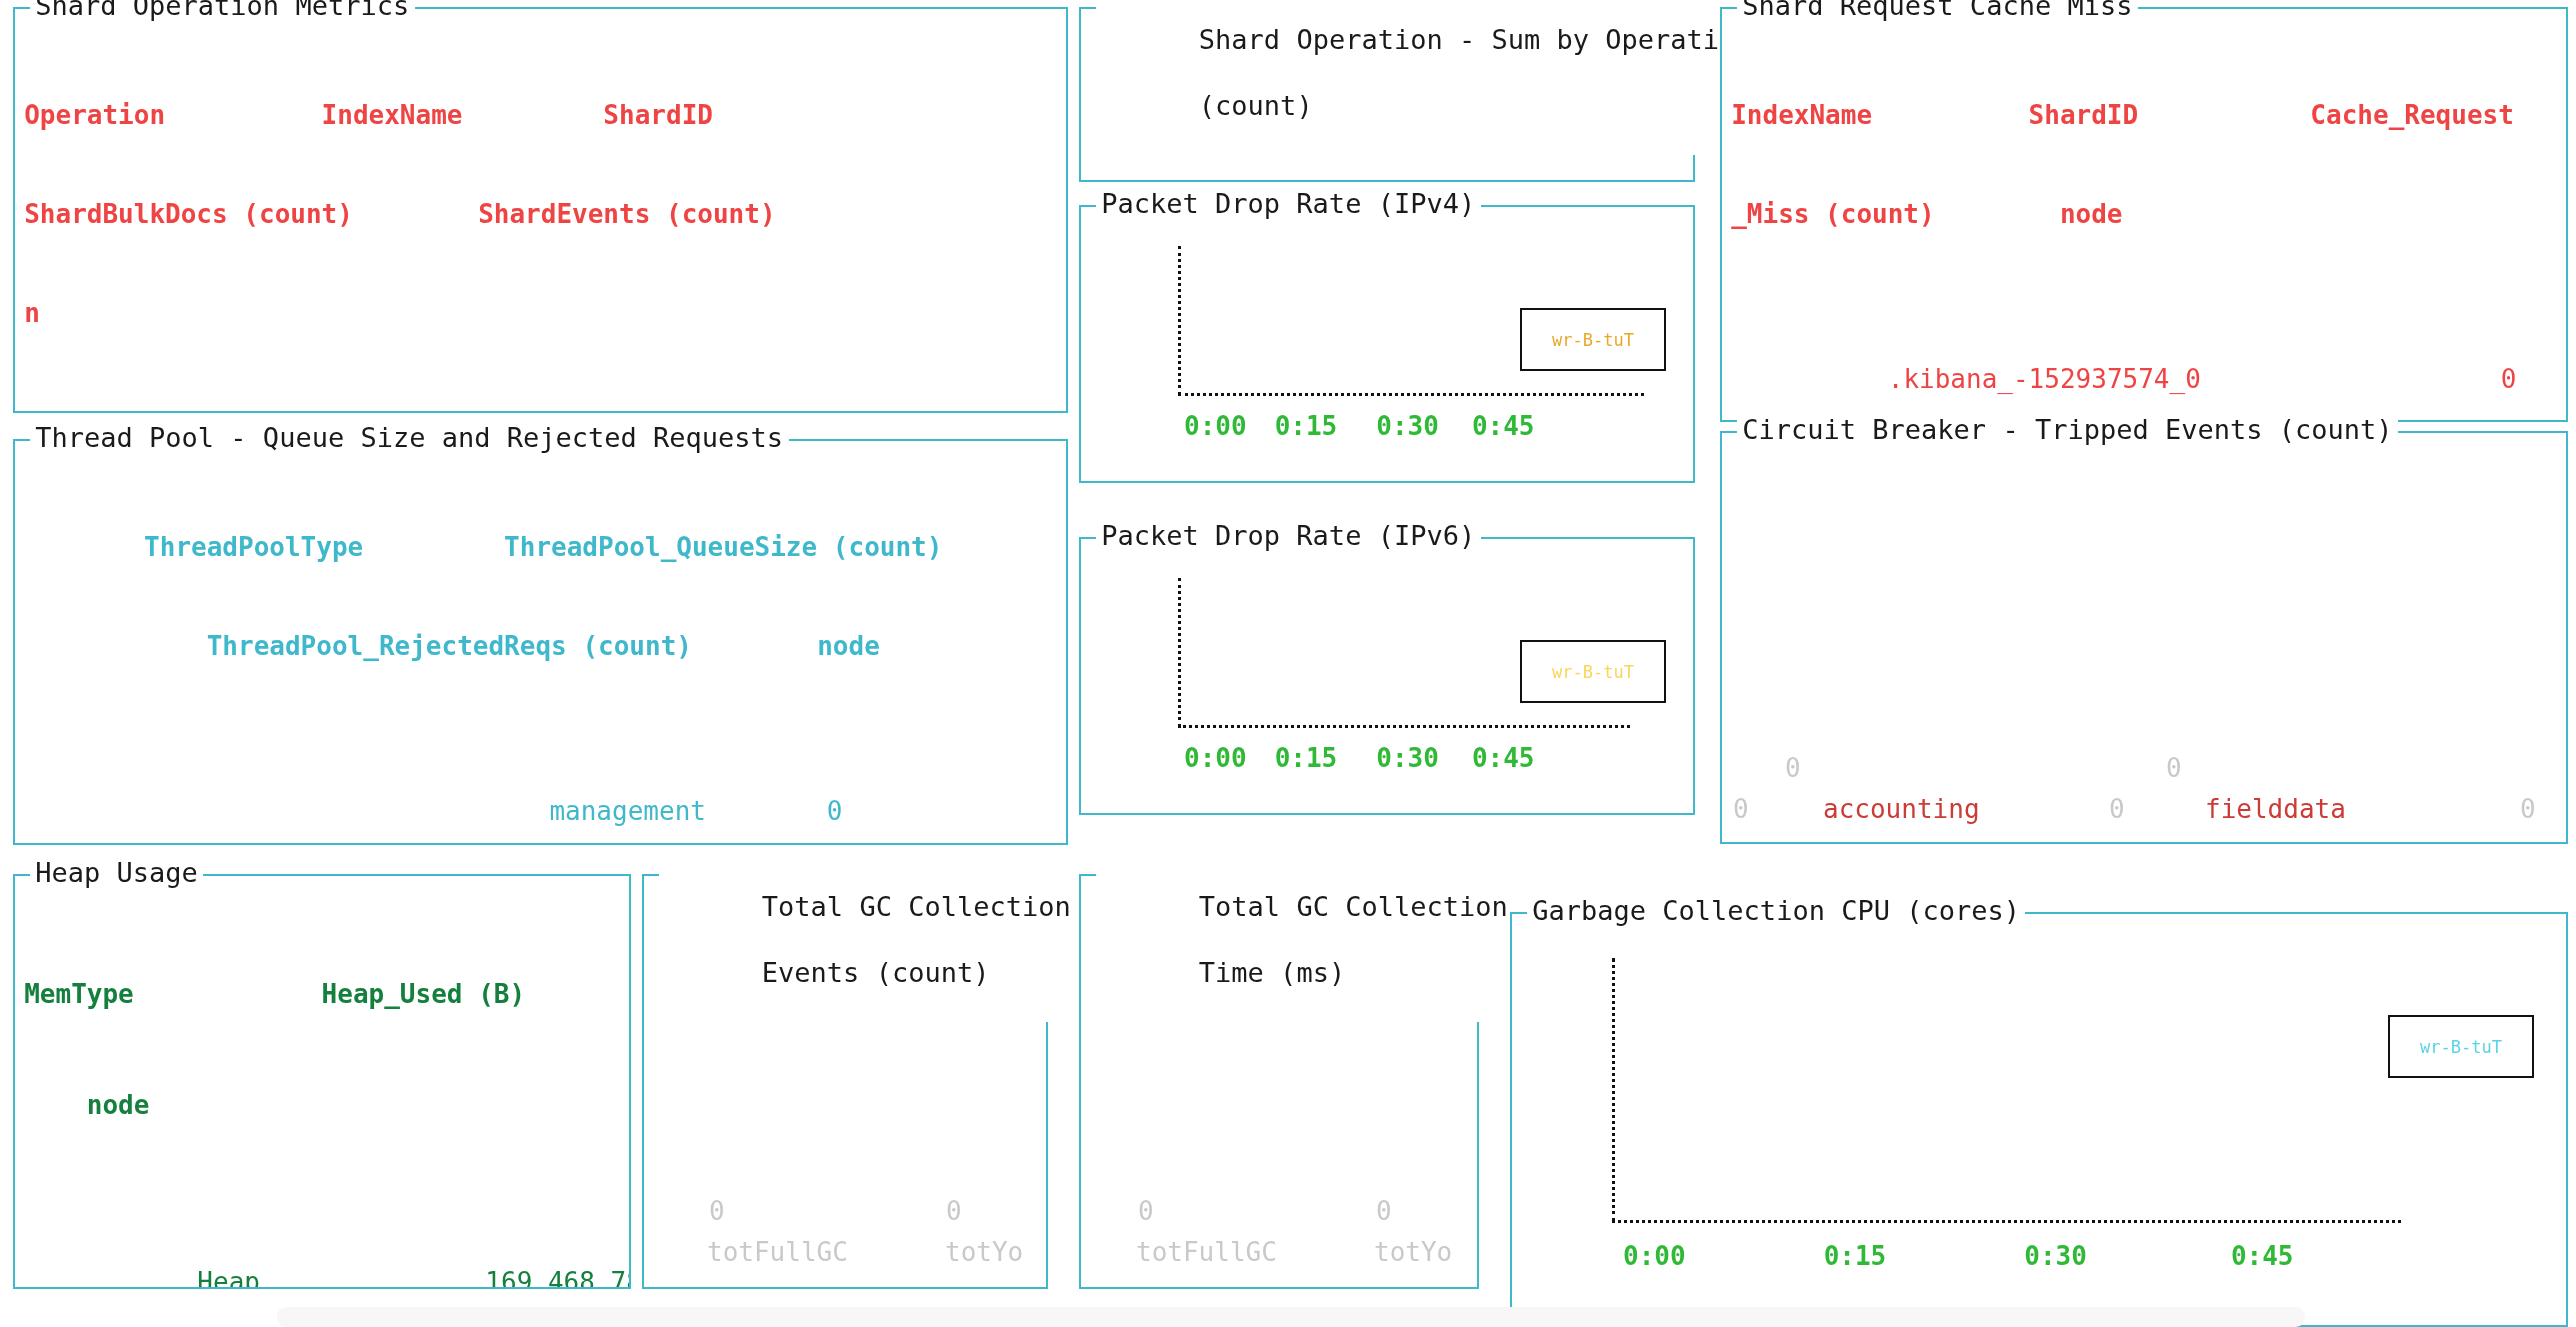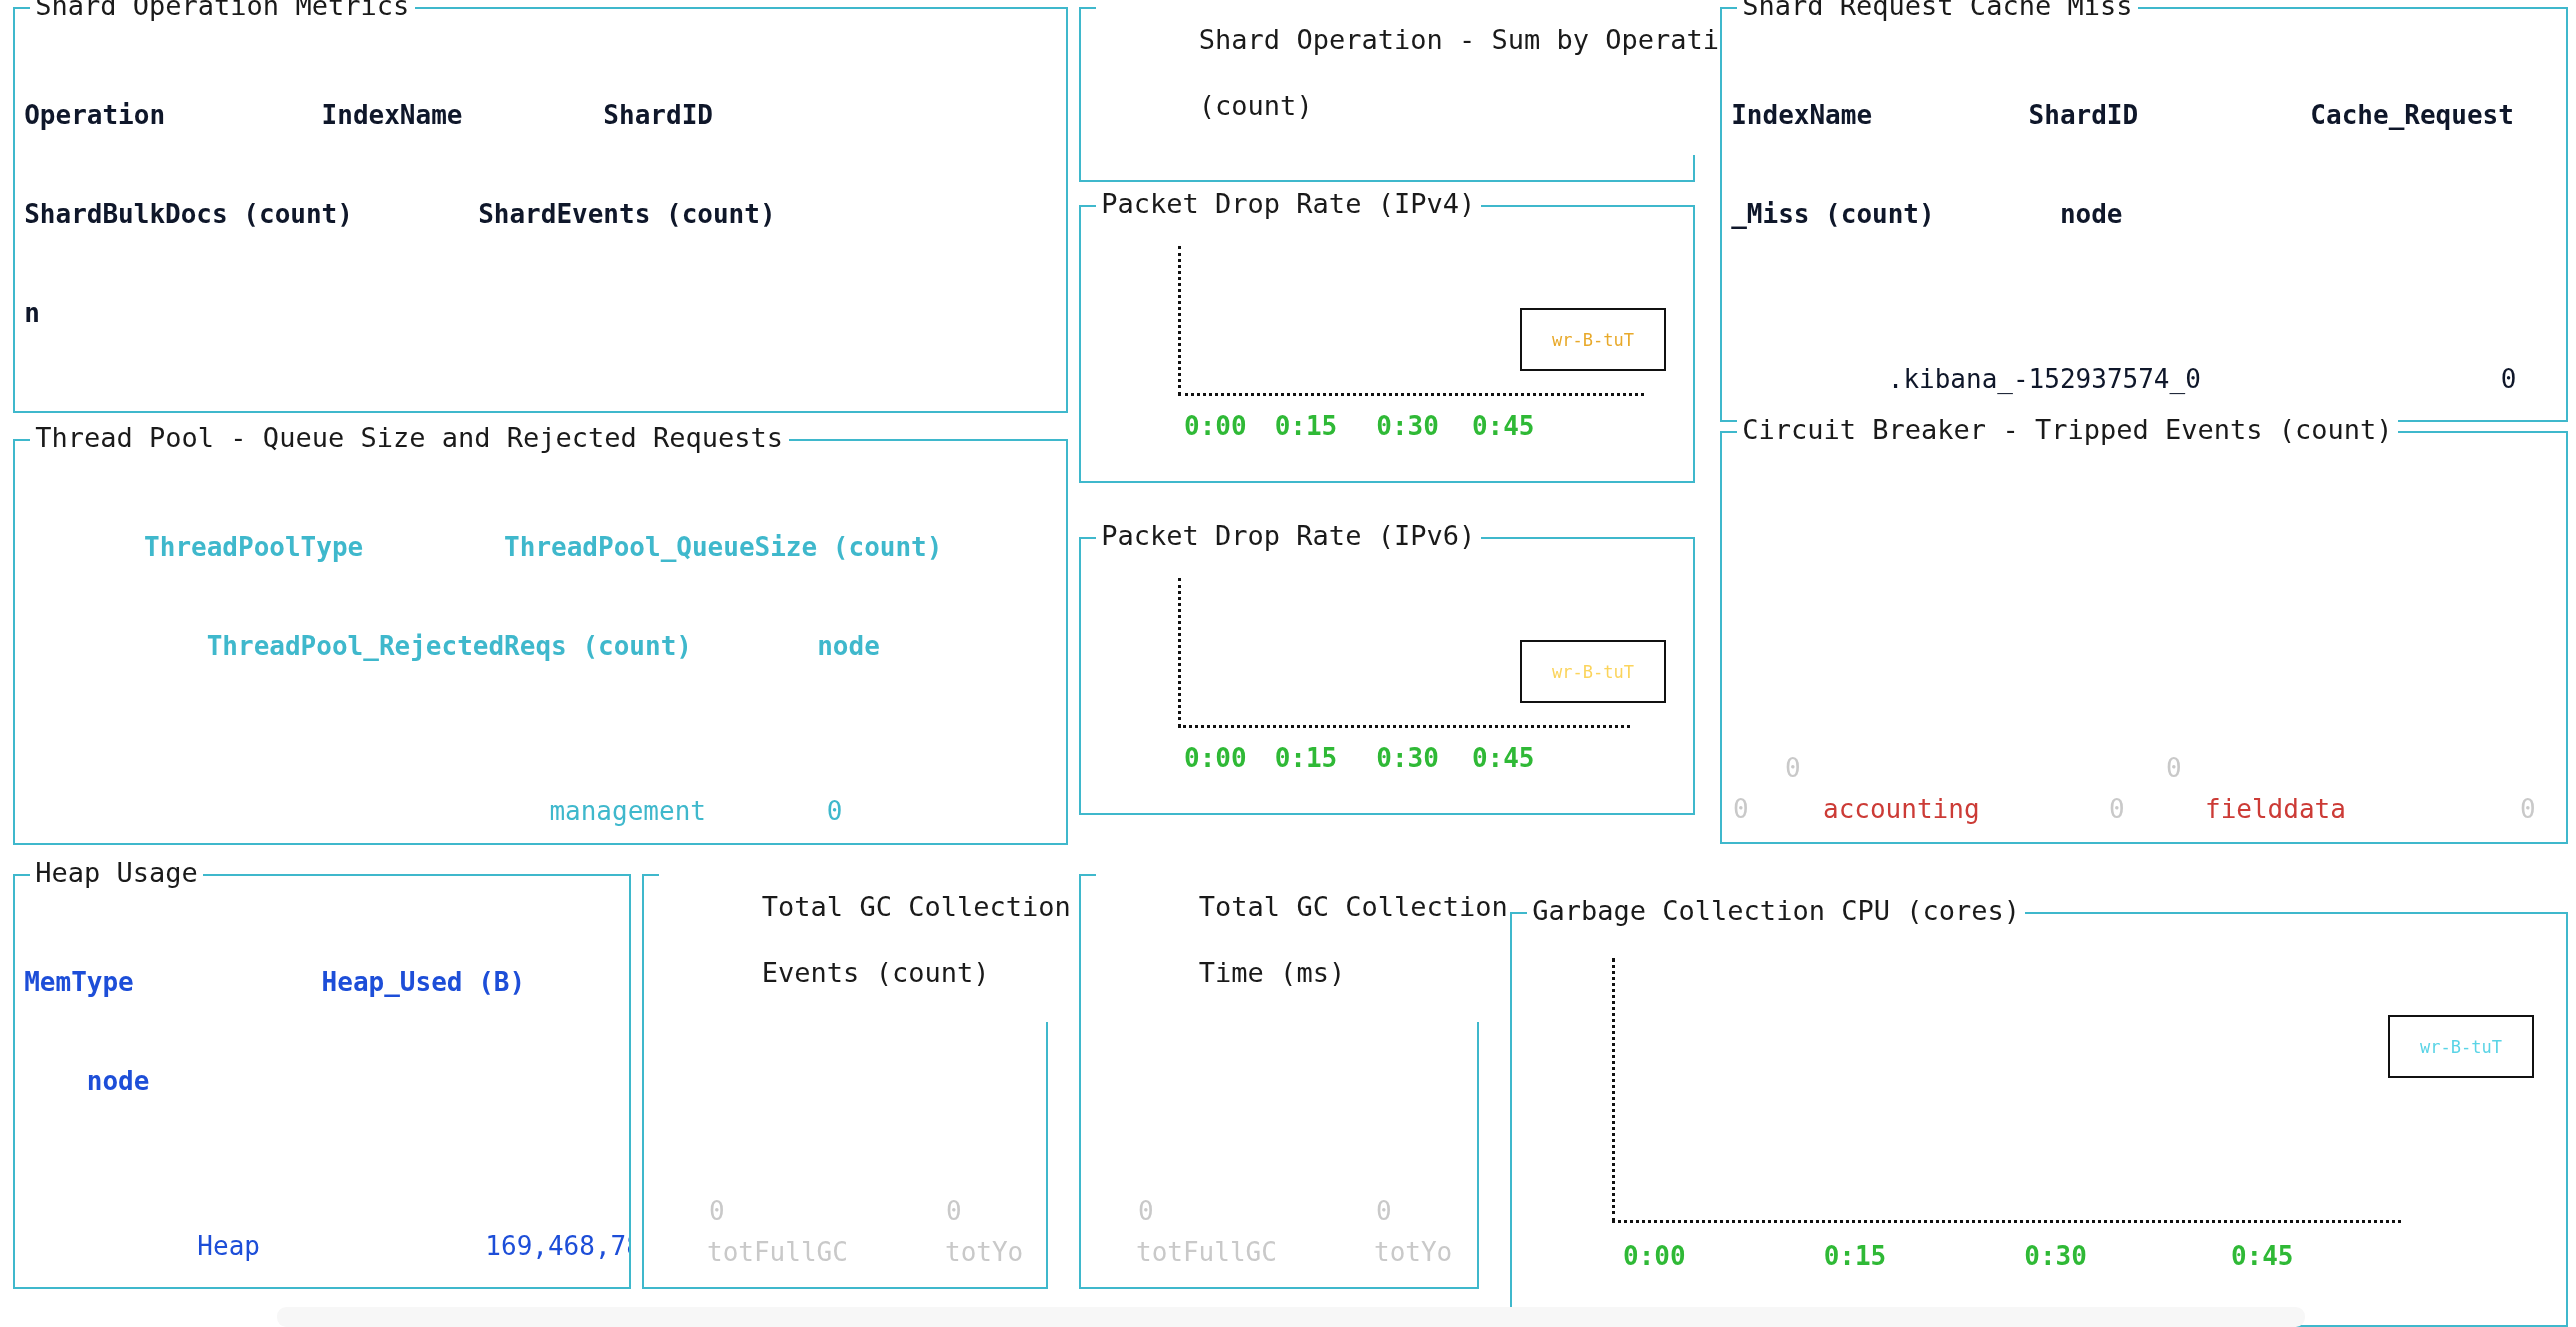--- a/index.html
+++ b/index.html
@@ -61,23 +61,23 @@
     font-family: "DejaVu Sans Mono", "Liberation Mono", monospace;
   }
   .tbl .hdr {
     font-weight: bold;
     white-space: pre;
   }
   .tbl .row {
     white-space: pre;
   }
 
-  .c-green   { color: #0f172a; }
+  .c-green   { color: #ef4444; }
   .c-cyan    { color: #3fb8cc; text-align: center; }
-  .c-olive   { color: #1d4ed8; }
+  .c-olive   { color: #15803d; margin-top: 12px; }
   .c-red     { color: #cc3b36; }
   .c-grey    { color: #c9c9c9; }
   .c-orange  { color: #e8a92a; }
   .c-yellow  { color: #fbd45c; }
 
   
   .chart {
     position: absolute;
     left: 0; top: 0; right: 0; bottom: 0;
   }

